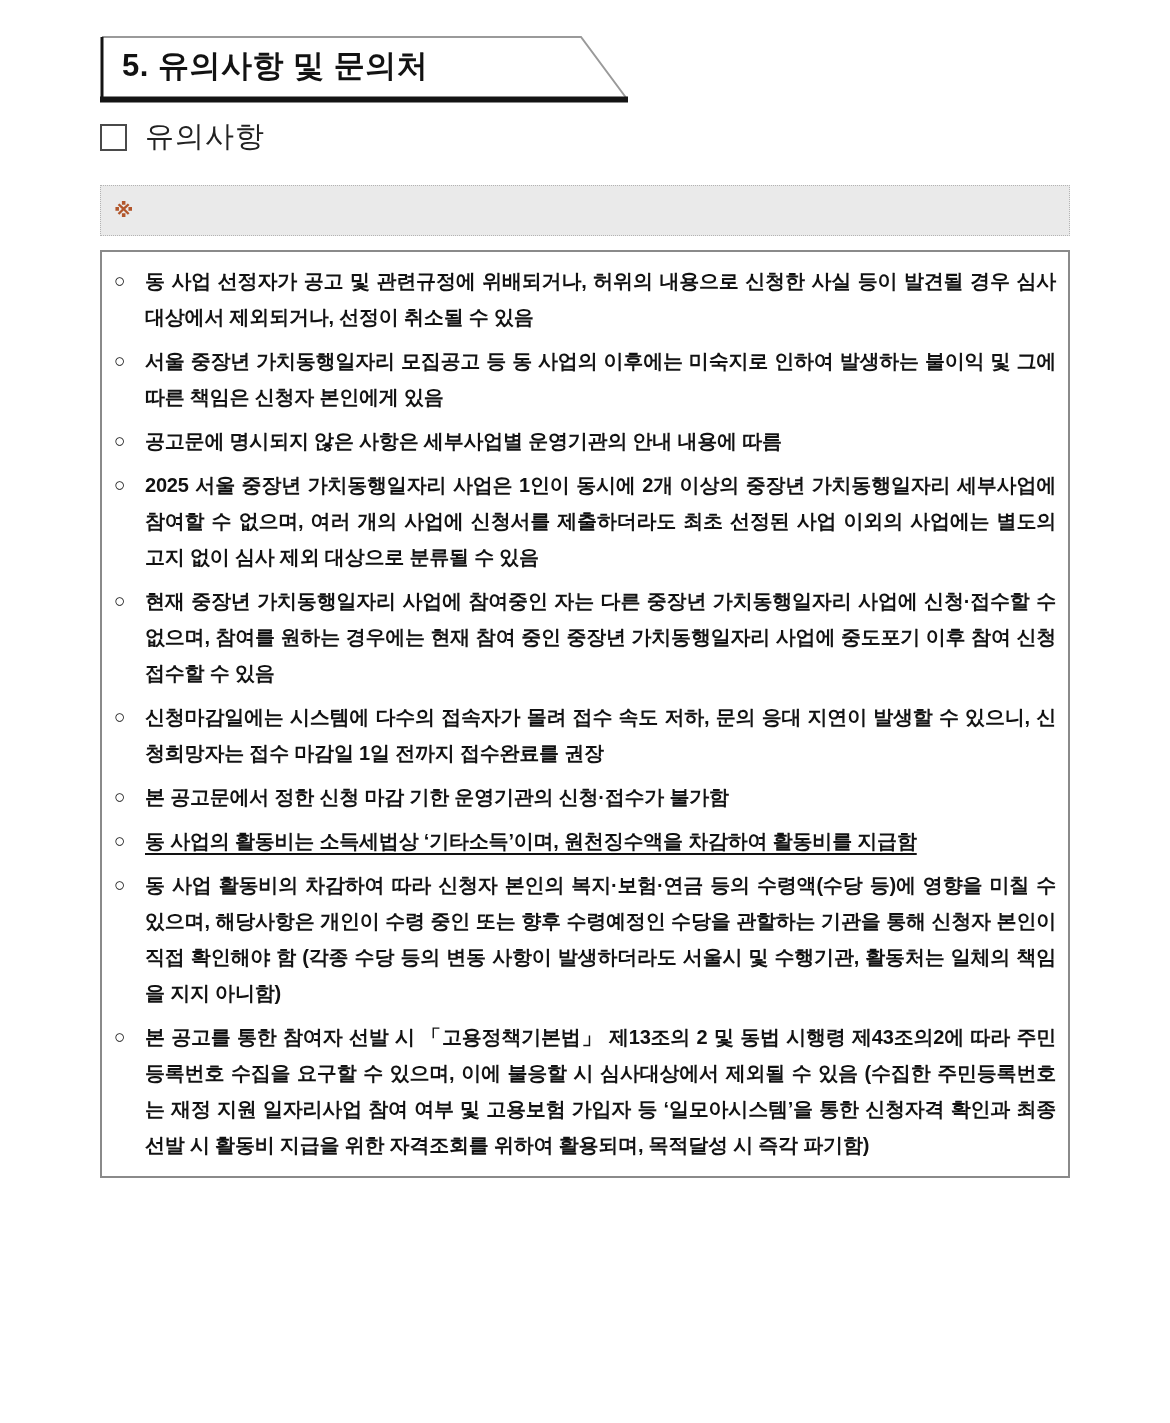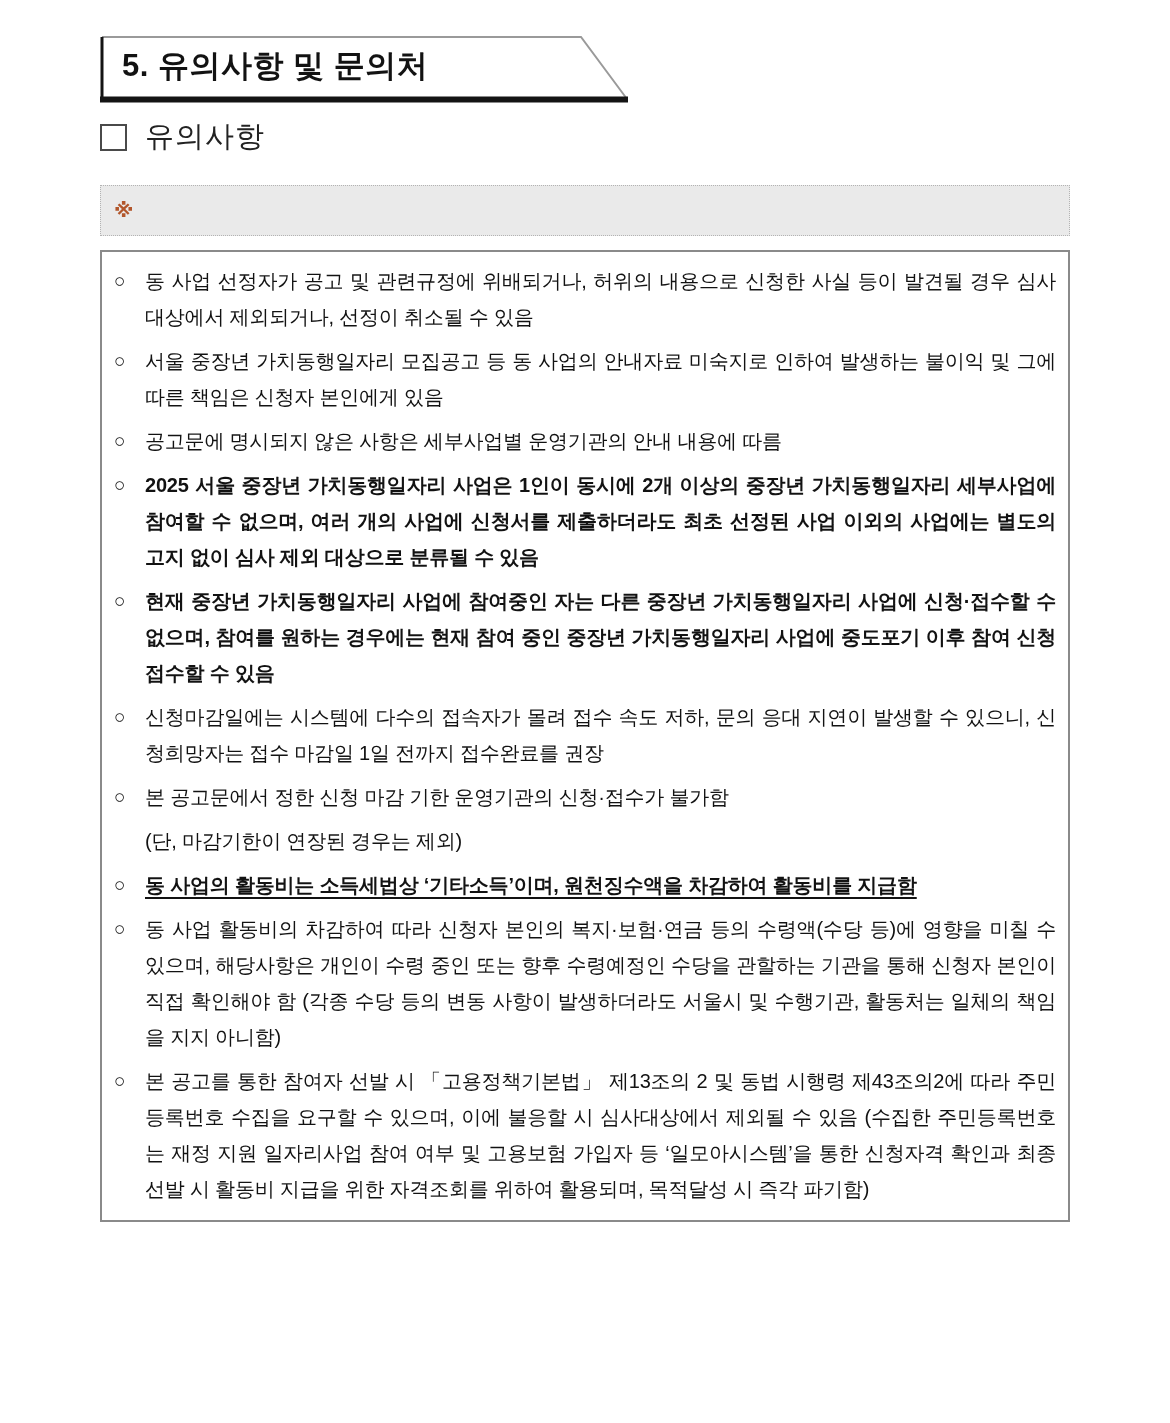--- a/index.html
+++ b/index.html
@@ -38,21 +38,21 @@
   .notes {
     margin: 14px 100px 0 100px;
     border: 2px solid #8a8a8a;
     padding: 11px 12px 13px 12px;
     font-size: 20px; line-height: 36px;
     background: #fff;
   }
   .item { display: flex; margin-top: 8px; }
   .item:first-child { margin-top: 0; }
   .item .marker { width: 31px; flex-shrink: 0; font-size: 19px; }
-  .item .text { flex: 1; text-align: justify; letter-spacing: -0.2px; }
+  .item .text { flex: 1; text-align: justify; letter-spacing: -0.2px; font-weight: bold; }
   .item.bold, .subnote.bold { font-weight: 700; }
   .underline { text-decoration: underline; text-underline-offset: 5px; text-decoration-thickness: 2px; }
   .subnote { margin: 8px 0 0 31px; padding-right: 2px; text-align: justify; letter-spacing: -0.2px; }
 </style>
 </head>
 <body>
 
 <div class="banner">
   <svg width="530" height="68" viewBox="0 0 530 68">
     <path d="M2,2 H481 L527,64" fill="none" stroke="#9a9a9a" stroke-width="2"></path>
@@ -71,21 +71,21 @@
   <span class="marker">※</span>
 </div>
 
 <div class="notes" id="notes-list">
     <div class="item">
       <span class="marker">○</span>
       <span class="text">동 사업 선정자가 공고 및 관련규정에 위배되거나, 허위의 내용으로 신청한 사실 등이 발견될 경우 심사대상에서 제외되거나, 선정이 취소될 수 있음</span>
     </div>
     <div class="item">
       <span class="marker">○</span>
-      <span class="text">서울 중장년 가치동행일자리 모집공고 등 동 사업의 안내자료 미숙지로 인하여 발생하는 불이익 및 그에 따른 책임은 신청자 본인에게 있음</span>
+      <span class="text">서울 중장년 가치동행일자리 모집공고 등 동 사업의 이후에는 미숙지로 인하여 발생하는 불이익 및 그에 따른 책임은 신청자 본인에게 있음</span>
     </div>
     <div class="item">
       <span class="marker">○</span>
       <span class="text">공고문에 명시되지 않은 사항은 세부사업별 운영기관의 안내 내용에 따름</span>
     </div>
     <div class="item bold">
       <span class="marker">○</span>
       <span class="text">2025 서울 중장년 가치동행일자리 사업은 1인이 동시에 2개 이상의 중장년 가치동행일자리 세부사업에 참여할 수 없으며, 여러 개의 사업에 신청서를 제출하더라도 최초 선정된 사업 이외의 사업에는 별도의 고지 없이 심사 제외 대상으로 분류될 수 있음</span>
     </div>
     <div class="item bold">
@@ -93,21 +93,20 @@
       <span class="text">현재 중장년 가치동행일자리 사업에 참여중인 자는 다른 중장년 가치동행일자리 사업에 신청·접수할 수 없으며, 참여를 원하는 경우에는 현재 참여 중인 중장년 가치동행일자리 사업에 중도포기 이후 참여 신청 접수할 수 있음</span>
     </div>
     <div class="item">
       <span class="marker">○</span>
       <span class="text">신청마감일에는 시스템에 다수의 접속자가 몰려 접수 속도 저하, 문의 응대 지연이 발생할 수 있으니, 신청희망자는 접수 마감일 1일 전까지 접수완료를 권장</span>
     </div>
     <div class="item">
       <span class="marker">○</span>
       <span class="text">본 공고문에서 정한 신청 마감 기한 운영기관의 신청·접수가 불가함</span>
     </div>
-    <div class="subnote">(단, 마감기한이 연장된 경우는 제외)</div>
     <div class="item bold">
       <span class="marker">○</span>
       <span class="text underline">동 사업의 활동비는 소득세법상 ‘기타소득’이며, 원천징수액을 차감하여 활동비를 지급함</span>
     </div>
     <div class="item">
       <span class="marker">○</span>
       <span class="text">동 사업 활동비의 차감하여 따라 신청자 본인의 복지·보험·연금 등의 수령액(수당 등)에 영향을 미칠 수 있으며, 해당사항은 개인이 수령 중인 또는 향후 수령예정인 수당을 관할하는 기관을 통해 신청자 본인이 직접 확인해야 함 (각종 수당 등의 변동 사항이 발생하더라도 서울시 및 수행기관, 활동처는 일체의 책임을 지지 아니함)</span>
     </div>
     <div class="item">
       <span class="marker">○</span>

